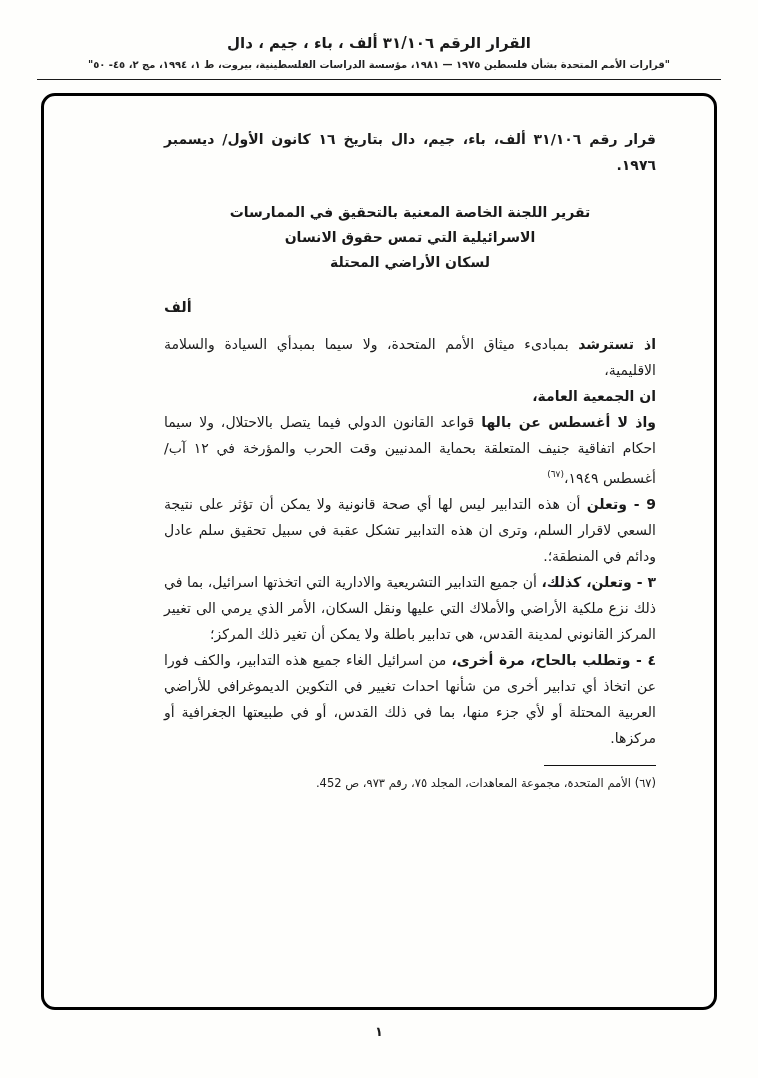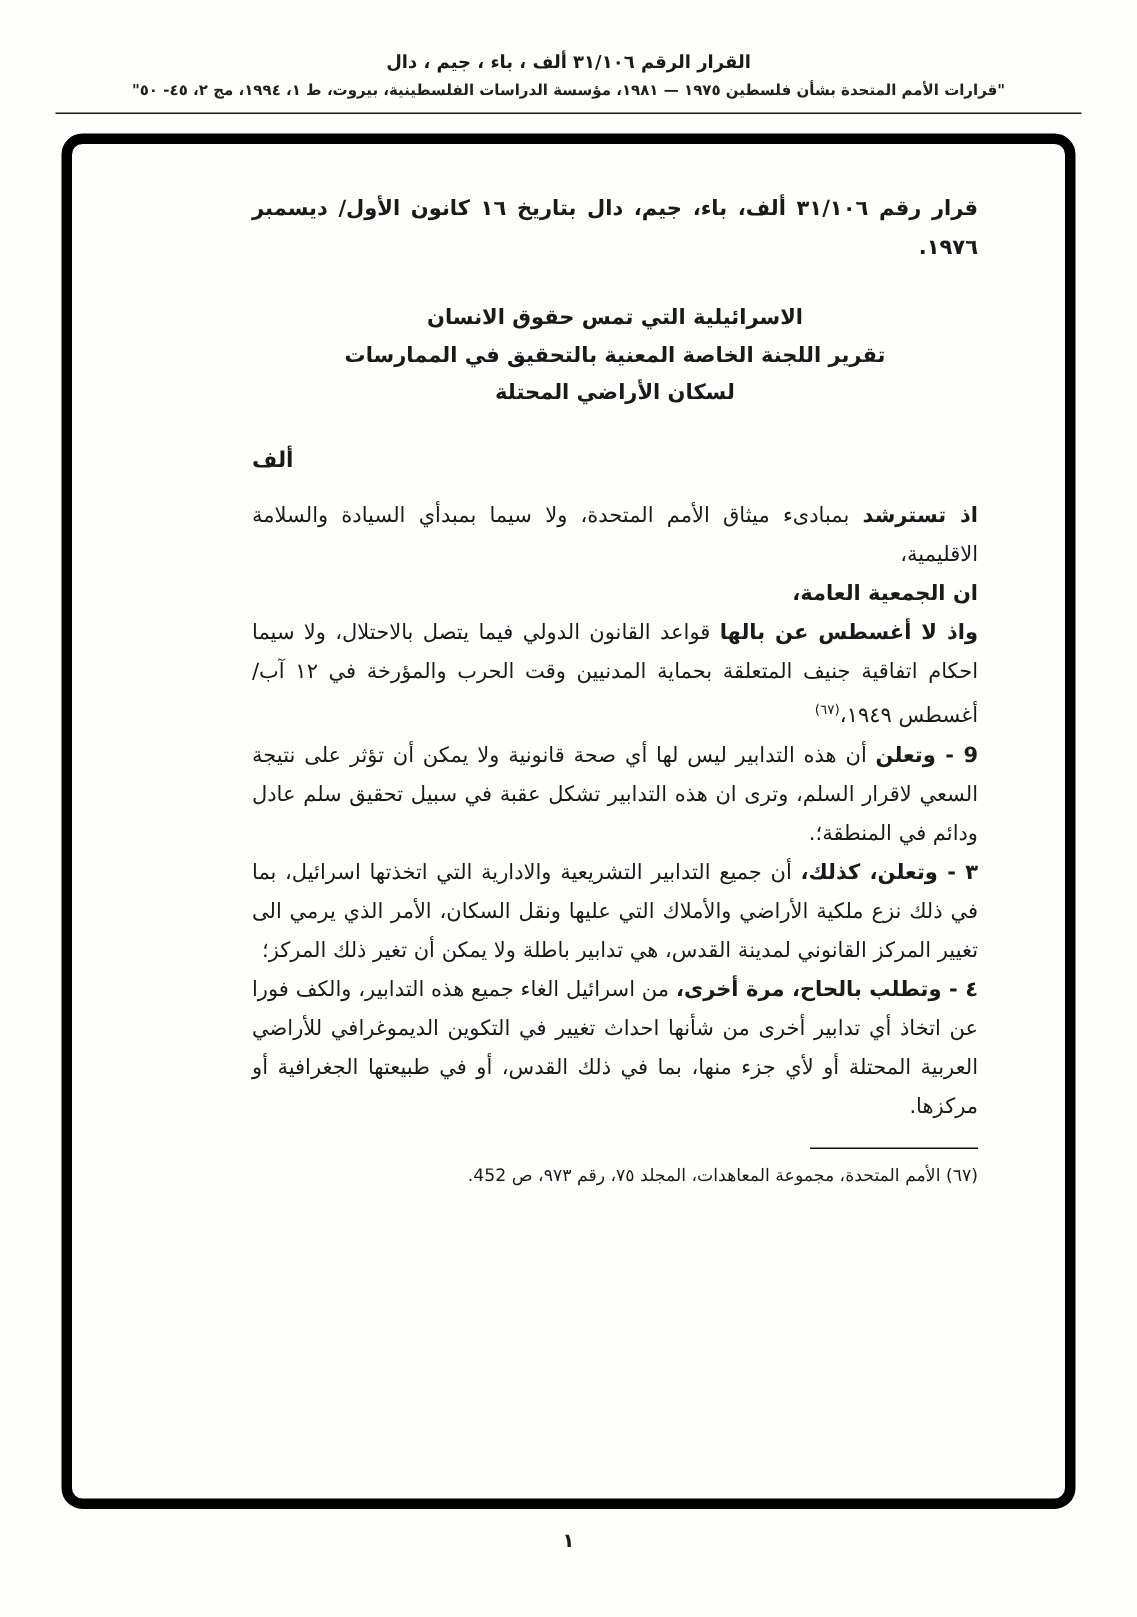--- a/index.html
+++ b/index.html
@@ -10,27 +10,27 @@
     color: #1a1a1a;
     font-family: "DejaVu Sans", sans-serif;
   }
   .sheet {
     position: relative;
     width: 758px; height: 1078px;
     background: #fefefc;
     overflow: hidden;
   }
   .page-header { padding-top: 34px; text-align: center; direction: rtl; }
-  .doc-title { font-size: 12px; font-weight: 700; letter-spacing: 0.2px; }
+  .doc-title { font-size: 15px; font-weight: 700; letter-spacing: 0.2px; }
   .doc-source { margin-top: 7px; font-size: 10px; font-weight: 600; color:#222; }
   .header-rule { width: 684px; border-top: 1.6px solid #1b1b1b; margin: 9px auto 0; }
   .green-frame {
     width: 676px; height: 917px;
     margin: 13px auto 0;
-    border: 7px solid #000000;
+    border: 3px solid #000000;
     border-radius: 14px;
     background: #fefefc;
     overflow: hidden;
     position: relative;
   }
   .content {
     direction: rtl;
     height: 907px;
     display: flex;
     flex-direction: column;
@@ -58,22 +58,22 @@
     <div class="doc-source">"قرارات الأمم المتحدة بشأن فلسطين ١٩٧٥ — ١٩٨١، مؤسسة الدراسات الفلسطينية، بيروت، ط ١، ١٩٩٤، مج ٢، ٤٥- ٥٠"</div>
     <div class="header-rule"></div>
   </header>
 
   <div class="green-frame">
     <div class="content">
 
       <p class="intro">قرار رقم ٣١/١٠٦ ألف، باء، جيم، دال بتاريخ ١٦ كانون الأول/ ديسمبر ١٩٧٦.</p>
 
       <div class="heading">
+        <div>تقرير اللجنة الخاصة المعنية بالتحقيق في الممارسات</div>
         <div>الاسرائيلية التي تمس حقوق الانسان</div>
-        <div>تقرير اللجنة الخاصة المعنية بالتحقيق في الممارسات</div>
         <div>لسكان الأراضي المحتلة</div>
       </div>
 
       <div class="section-letter">ألف</div>
 
       <p class="para"><strong class="lead">اذ تسترشد</strong><span> بمبادىء ميثاق الأمم المتحدة، ولا سيما بمبدأي السيادة والسلامة الاقليمية،</span></p>
 
       <p class="para"><strong class="lead">ان الجمعية العامة،</strong><span></span></p>
 
       <p class="para"><strong class="lead">واذ لا أغسطس عن بالها</strong><span> قواعد القانون الدولي فيما يتصل بالاحتلال، ولا سيما احكام اتفاقية جنيف المتعلقة بحماية المدنيين وقت الحرب والمؤرخة في ١٢ آب/أغسطس ١٩٤٩،</span><span class="sup">(٦٧)</span></p>

